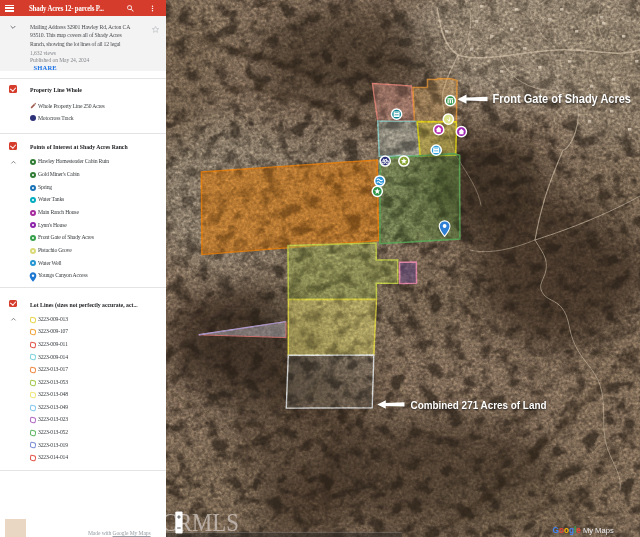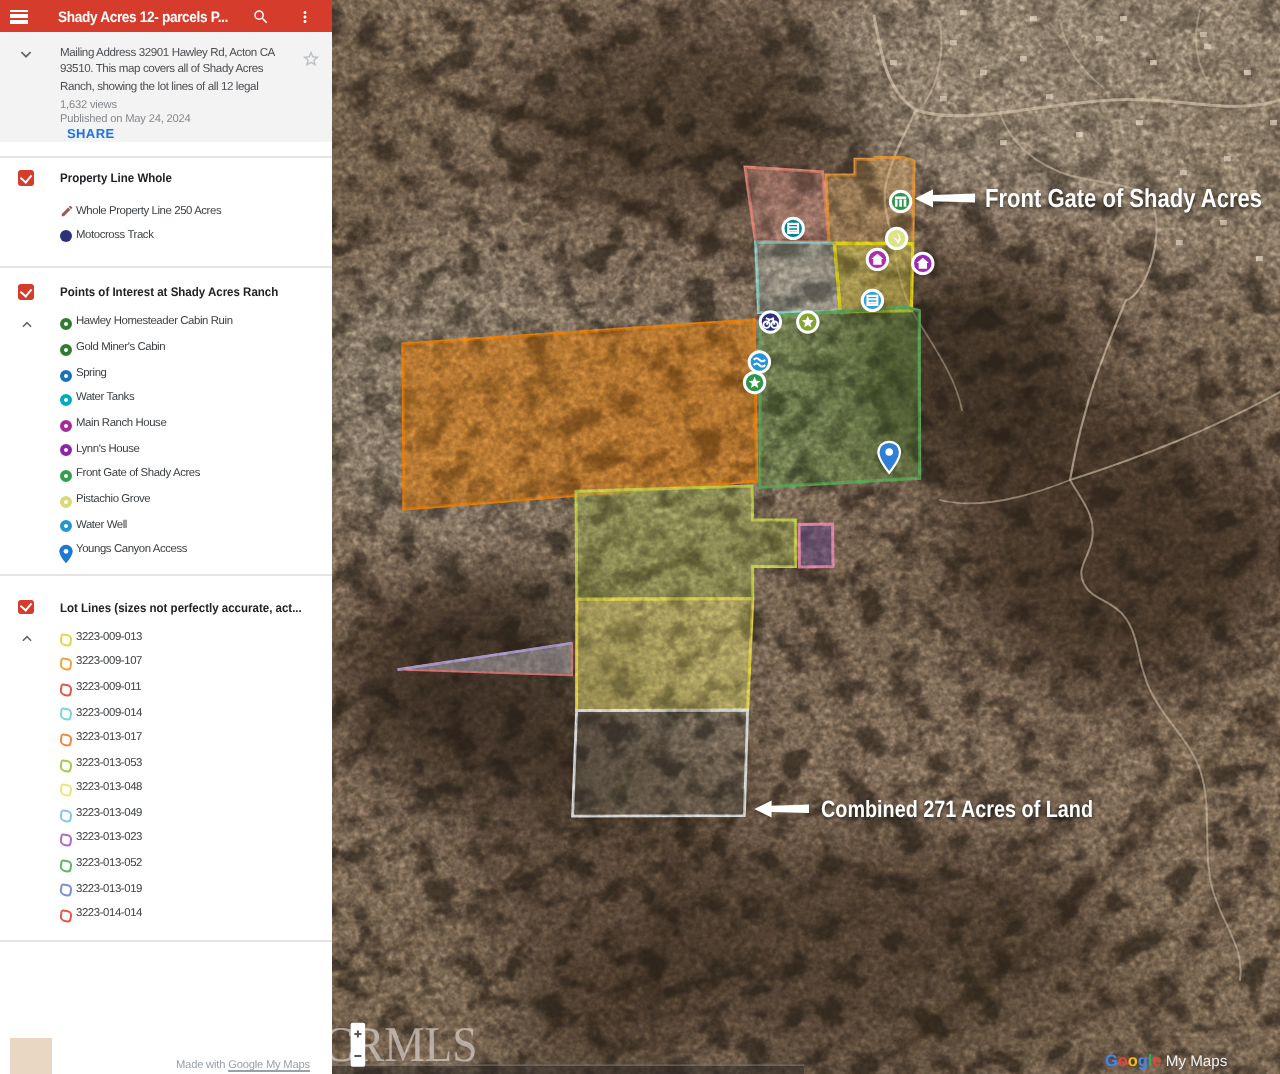--- a/index.html
+++ b/index.html
@@ -1,19 +1,19 @@
 <!DOCTYPE html>
 <html><head>
 <meta charset="utf-8">
 <style>
   html,body{margin:0;padding:0;width:640px;height:537px;overflow:hidden;background:#fff;
     font-family:"Liberation Sans",sans-serif;}
   #stage{position:relative;width:640px;height:537px;overflow:hidden;}
   #mapsvg{position:absolute;left:0;top:0;z-index:1;}
-  #panel{position:absolute;left:0;top:0;width:166px;height:395px;background:#fff;z-index:5;}
+  #panel{position:absolute;left:0;top:0;width:166px;height:395px;background:#fff;z-index:5;font-family:Liberation Serif, serif;}
   #phead{position:absolute;left:0;top:0;width:166px;height:16px;background:#d53c2b;}
   #ptitle{position:absolute;left:29px;top:4px;font-size:7.6px;font-weight:bold;color:#fff;letter-spacing:-0.2px;transform:scaleX(0.9);transform-origin:left top;}
   .hamb{position:absolute;left:5px;top:4.6px;width:9px;height:1.5px;background:#fff;}
   #pdesc{position:absolute;left:0;top:16px;width:166px;height:55px;background:#f4f3f3;}
   .dl{position:absolute;left:30px;font-size:5.8px;letter-spacing:-0.2px;color:#4a4e52;white-space:nowrap;transform-origin:left top;}
   .gl{position:absolute;left:30px;font-size:5.6px;letter-spacing:-0.1px;color:#84898e;white-space:nowrap;transform-origin:left top;}
   #share{position:absolute;left:33.5px;top:48px;color:#1a73e8;font-weight:bold;font-size:6.5px;letter-spacing:0.2px;}
   .divider{position:absolute;left:0;width:166px;height:1px;background:#e4e4e4;}
   .chk{position:absolute;left:9px;width:7.6px;height:7.6px;background:#d53c2b;border-radius:1.5px;}
   .chk:after{content:"";position:absolute;left:1.9px;top:0.8px;width:2.6px;height:4.2px;border:solid #fff;border-width:0 1.2px 1.2px 0;transform:rotate(40deg);}

